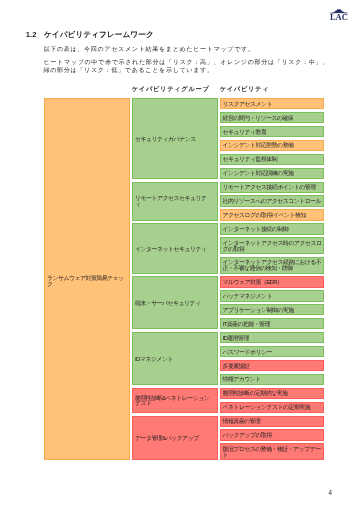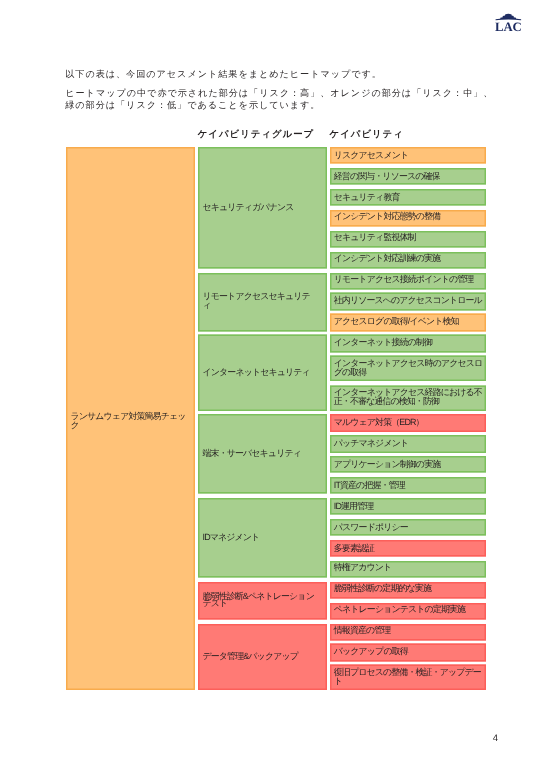--- a/index.html
+++ b/index.html
@@ -42,20 +42,23 @@
 <div class="page">
 
   <svg class="logo" viewBox="0 0 200 134">
     <g fill="#1f2d62">
       <path d="M78 16 q22 -9 44 0 l0 8 l14 3 l0 8 l16 4 l0 8 l-106 0 l0 -8 l16 -4 l0 -8 l16 -3 z"></path>
       <path d="M14 48 q86 -13 172 0 l0 8 q-86 -11 -172 0 z"></path>
     </g>
     <text x="100" y="126" font-family="'Liberation Serif',serif" font-size="86" font-weight="bold" fill="#1f2d62" text-anchor="middle">LAC</text>
   </svg>
 
+  <div class="h-sec">
+    <span class="h-num">1.2</span><span>ケイパビリティフレームワーク</span>
+  </div>
 
   <div class="p1">以下の表は、今回のアセスメント結果をまとめたヒートマップです。</div>
   <div class="p2">ヒートマップの中で赤で示された部分は「リスク：高」、オレンジの部分は「リスク：中」、</div>
   <div class="p3">緑の部分は「リスク：低」であることを示しています。</div>
 
   <div class="hd2">ケイパビリティグループ</div>
   <div class="hd3">ケイパビリティ</div>
 
   <div class="cell o c1">
       <span>ランサムウェア対策簡易チェック</span>

